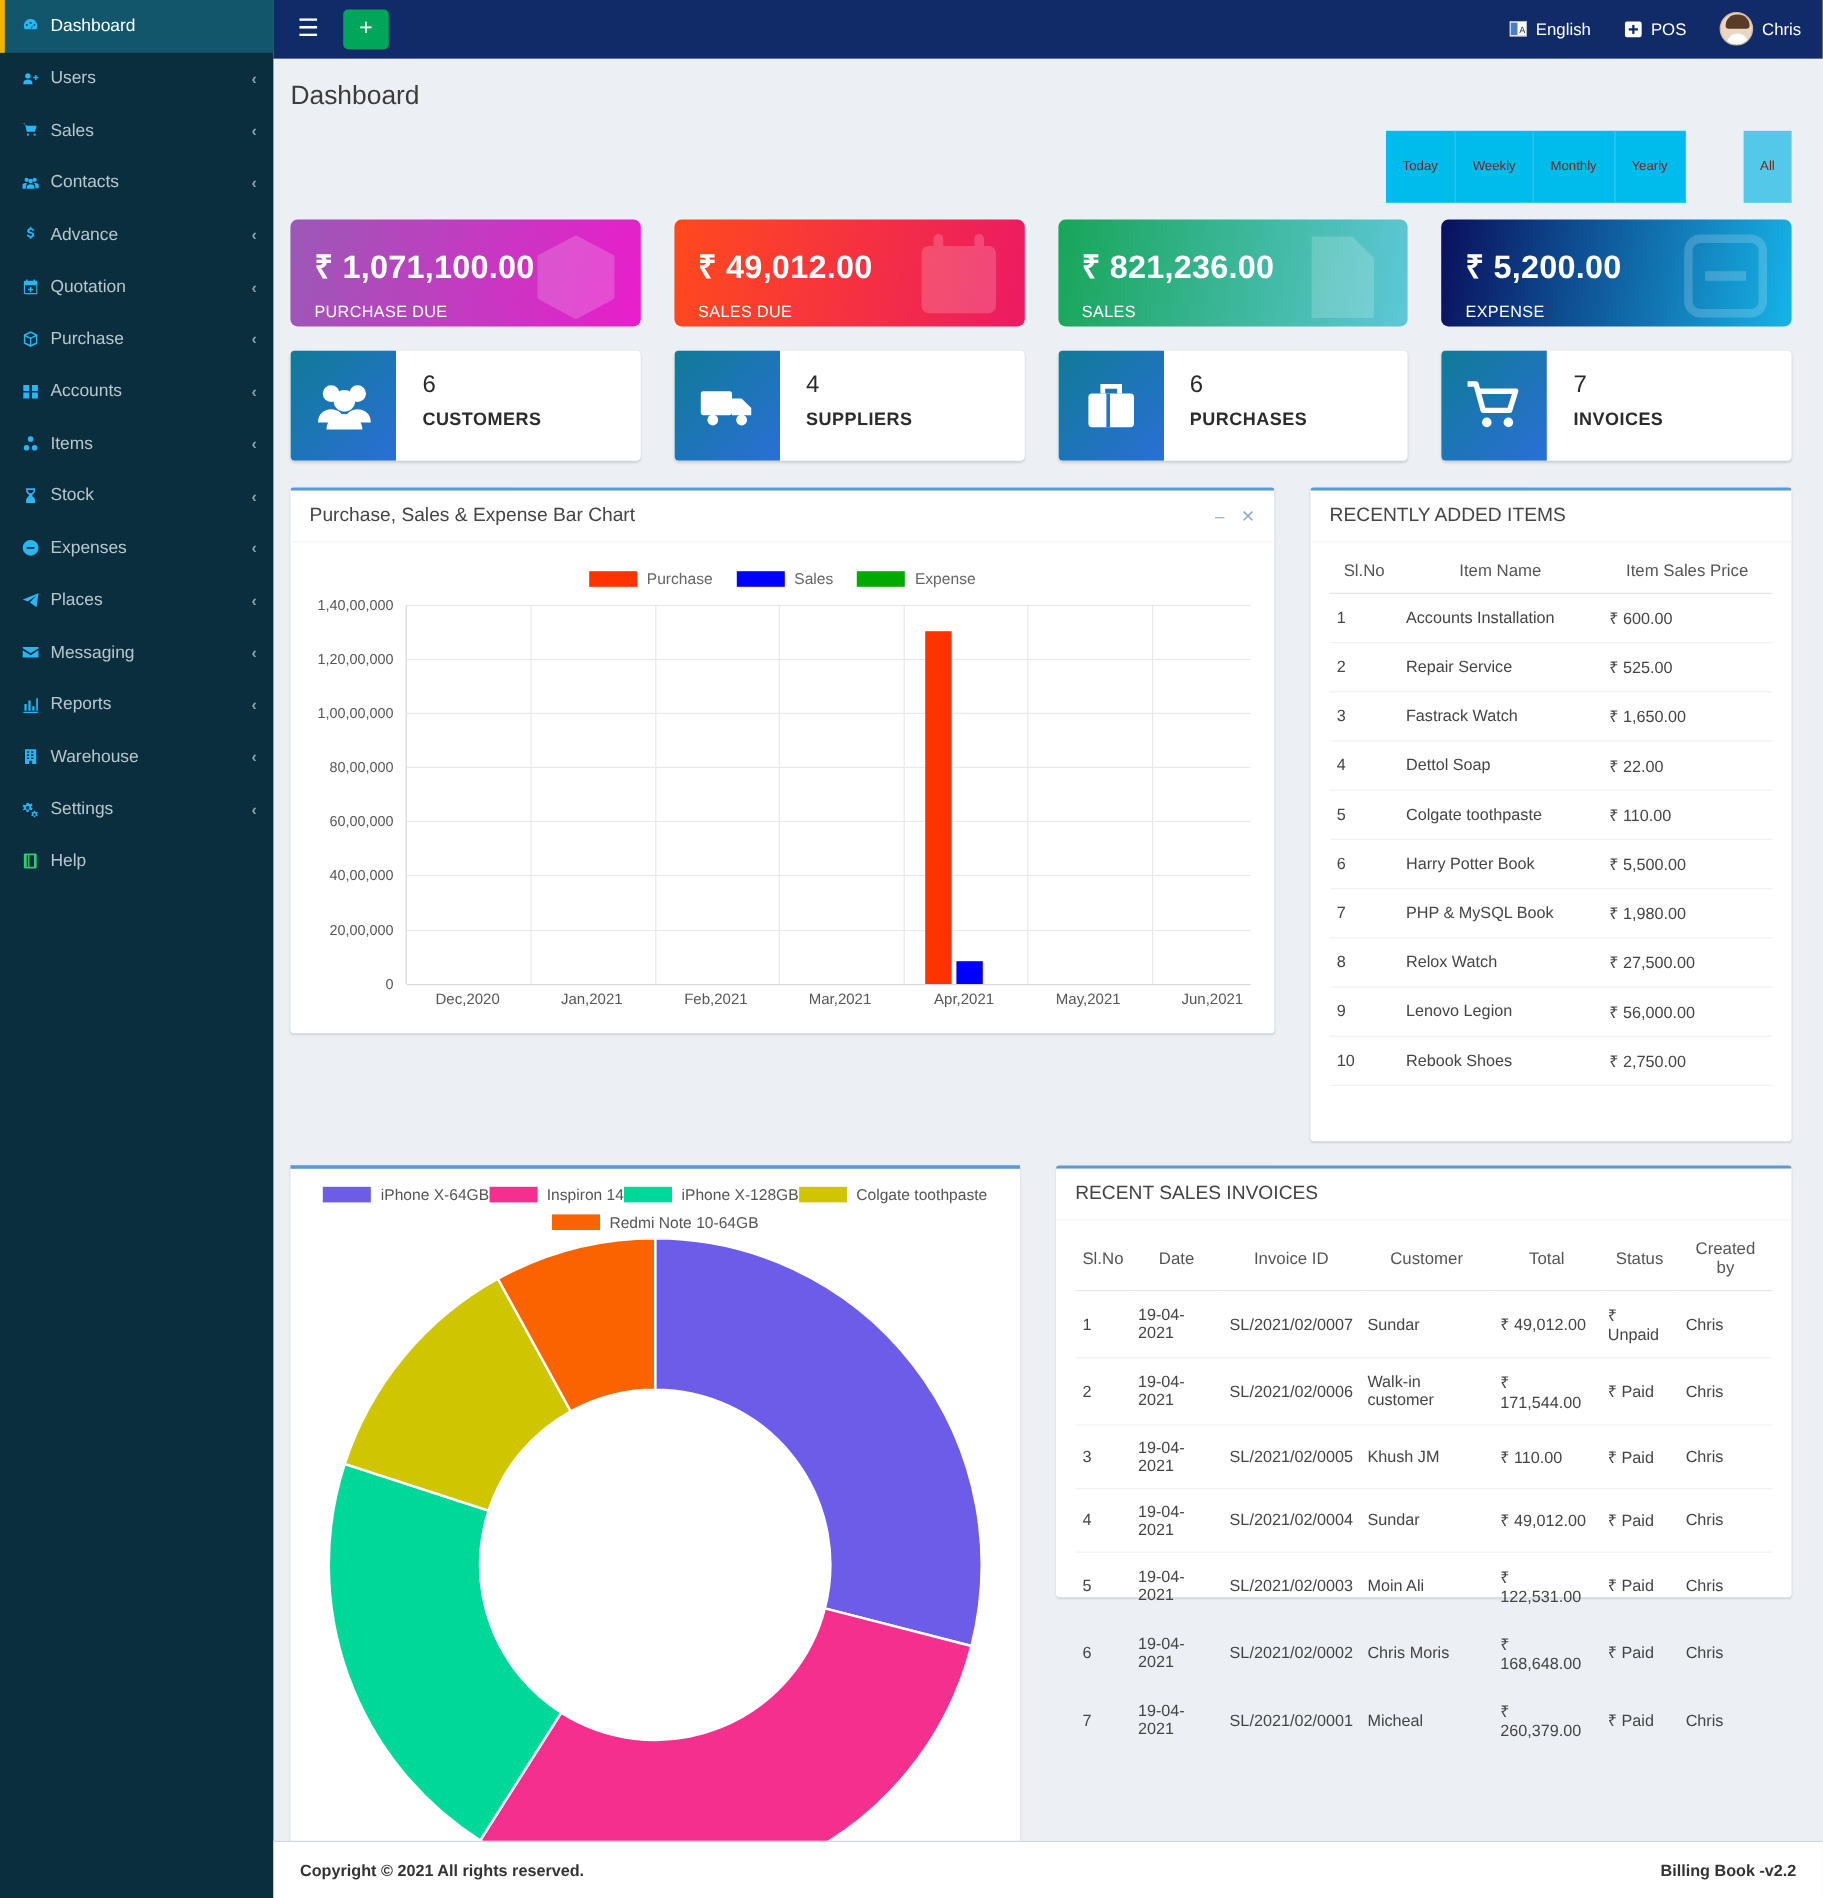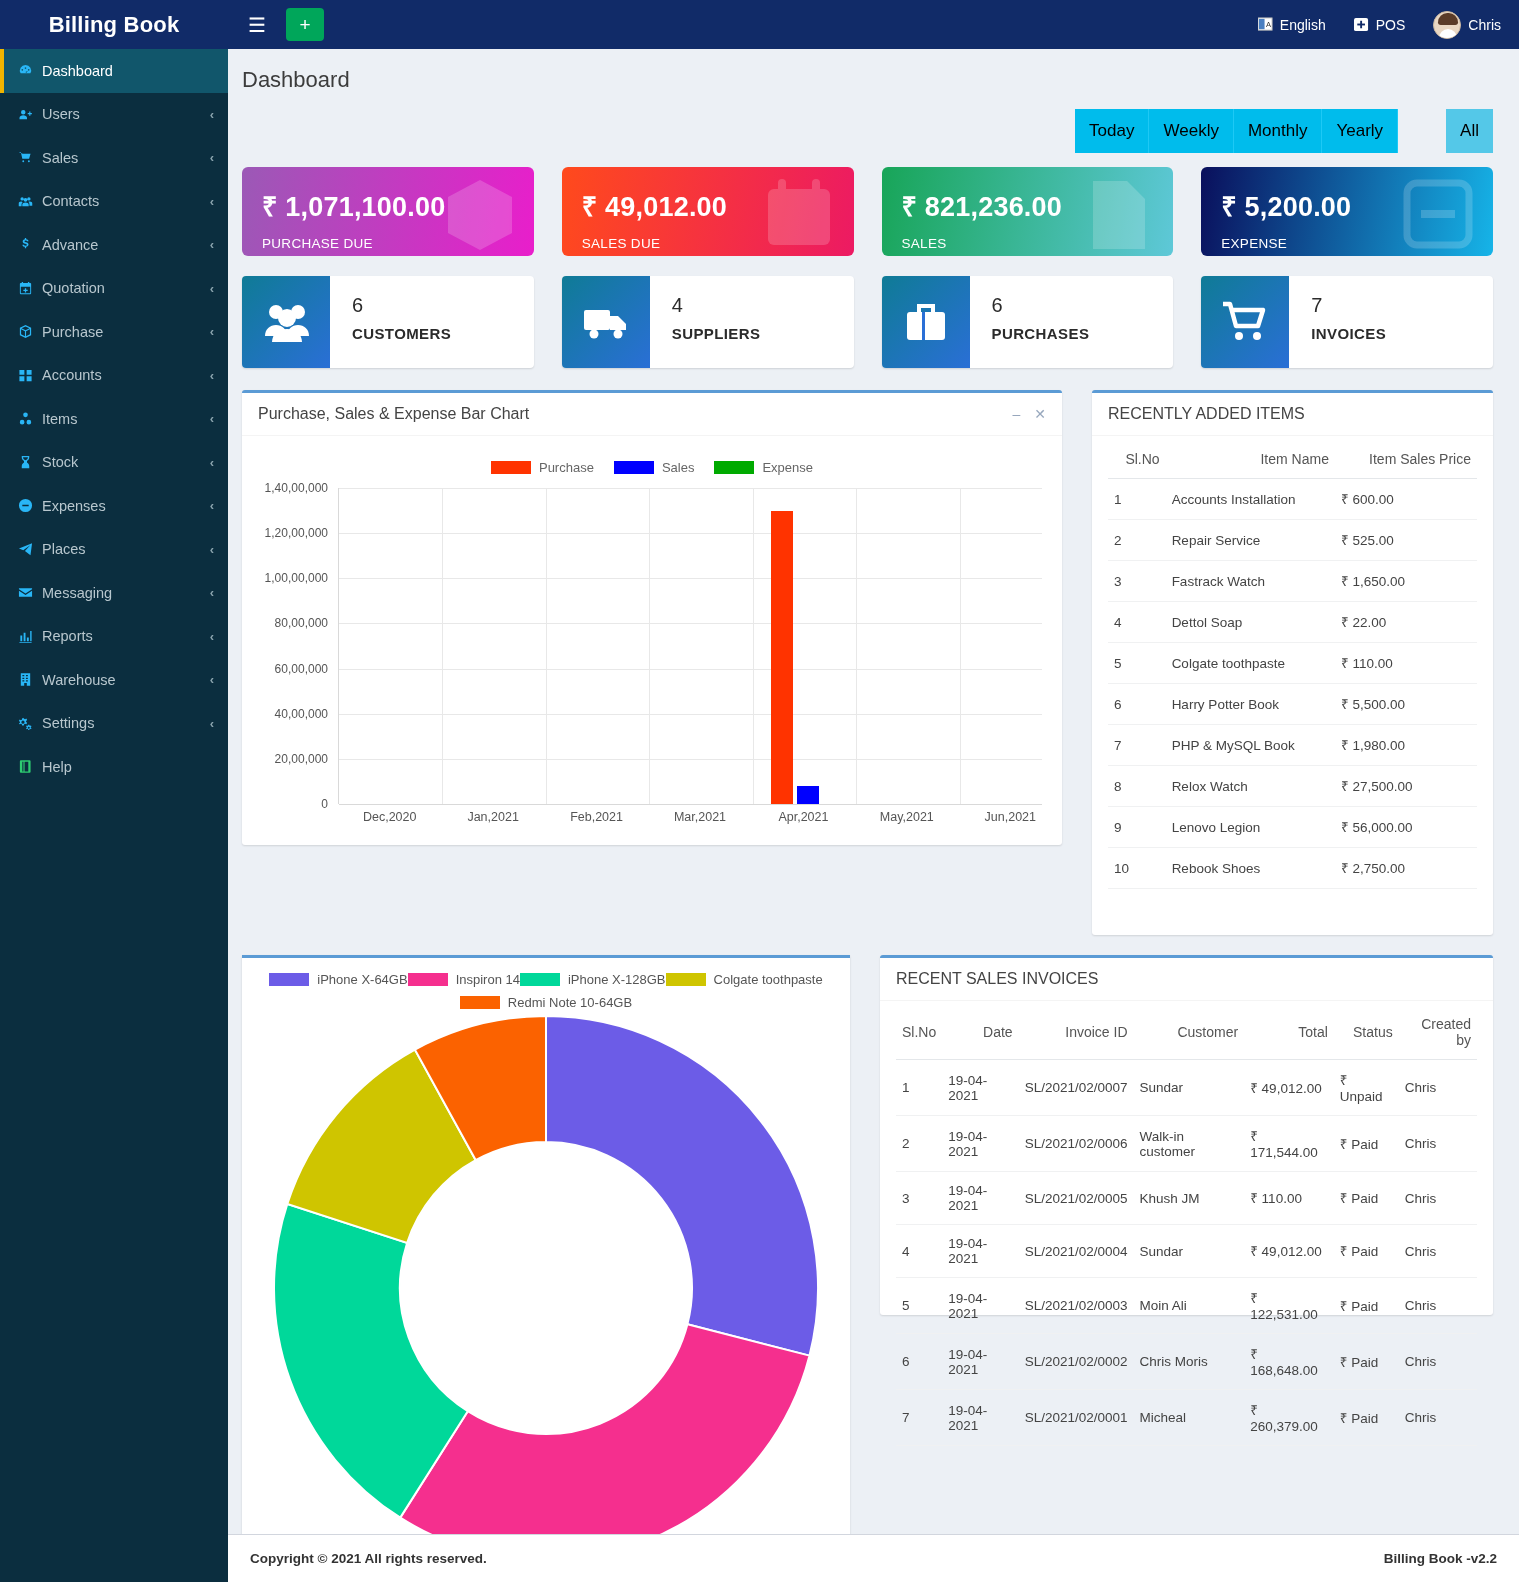--- a/index.html
+++ b/index.html
@@ -66,22 +66,22 @@
     content: ""; position: absolute; left: 5px; bottom: 0; width: 18px; height: 9px;
     background: #fff; border-radius: 9px 9px 0 0;
   }
 
   .content { flex: 1 1 auto; overflow: hidden; background: #ecf0f5; position: relative; }
   .page-title { font-size: 22px; color: #3c3c3c; padding: 18px 0 0 14px; font-weight: 400; }
 
   
   .filters { display: flex; justify-content: flex-end; padding: 16px 26px 0 0; }
   .filters .pill {
-    background: #00bcec; color: #000000; font-size: 17px;
-    padding: 12px 14px; cursor: pointer; border-right: 1px solid #1ec9f5;
+    background: #00bcec; color: #7f1d1d; font-size: 11px;
+    padding: 24px 14px; cursor: pointer; border-right: 1px solid #1ec9f5;
   }
   .filters .pill:last-child { border-right: none; margin-left: 48px; }
   .filters .pill.active { background: #54c8e8; }
 
   
   .cards { display: grid; grid-template-columns: repeat(4, 1fr); gap: 28px; padding: 14px 26px 0 14px; }
   .bigcard {
     height: 89px; border-radius: 6px; position: relative; overflow: hidden;
     color: #fff; padding: 20px 20px 0 20px;
   }
@@ -122,21 +122,21 @@
   .chart-panel { flex: 0 0 820px; height: 455px; }
   .items-panel  { flex: 1 1 auto; height: 545px; }
 
   .row3 { display: flex; gap: 30px; padding: 20px 26px 0 14px; align-items: flex-start; }
   .donut-panel { flex: 0 0 608px; background: #fff; border-top: 3px solid #5b9bd5; box-shadow: 0 1px 2px rgba(0,0,0,.12); height: 620px; }
   .invoices-panel { flex: 1 1 auto; height: 360px; }
 
   
   table { width: 100%; border-collapse: collapse; }
   th {
-    text-align: right; font-weight: 400; font-size: 14px; color: #555;
+    text-align: center; font-weight: 400; font-size: 14px; color: #555;
     padding: 11px 6px; border-bottom: 1px solid #e4e7ea;
   }
   td {
     font-size: 13.5px; color: #444; padding: 11px 6px;
     border-bottom: 1px solid #f0f1f2;
   }
   .tbl-wrap { padding: 4px 16px 0 16px; }
 
   
   .chart-body { position: relative; height: 408px; padding: 8px 10px 0 10px; }
@@ -170,21 +170,20 @@
     font-size: 13.5px; color: #333; font-weight: bold;
   }
   .footer .right { margin-left: auto; }
 </style>
 </head>
 <body>
 
 <div class="app">
 
   <aside class="sidebar">
-    <div class="brand">Billing Book</div>
     <nav class="nav" id="nav">
         <div class="nav-item active">
           <span class="nav-ico">
             <svg width="15" height="15" viewBox="0 0 16 16">
               <path d="M8 2a6 6 0 00-5.2 9H13.2A6 6 0 008 2zm0 2.5a.9.9 0 110 1.8.9.9 0 010-1.8zM4.6 6.4a.9.9 0 110 1.8.9.9 0 010-1.8zm6.8 0a.9.9 0 110 1.8.9.9 0 010-1.8zM8 9.6l2.6-1.4-1.8 2.4z" fill="#29b6f6"></path>
             </svg>
           </span>
           <span class="nav-label">Dashboard</span>
           <span class="nav-caret"></span>
         </div>

